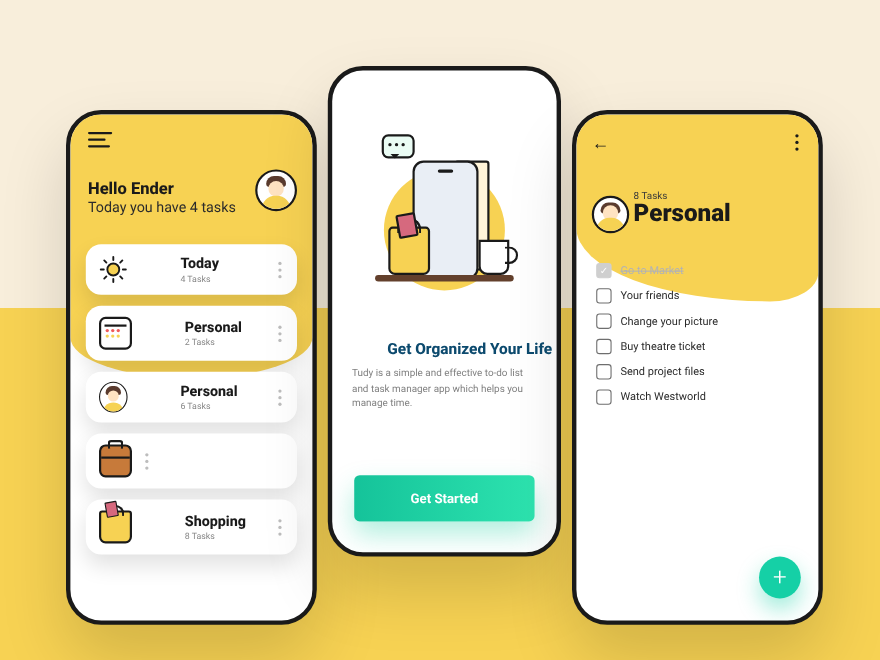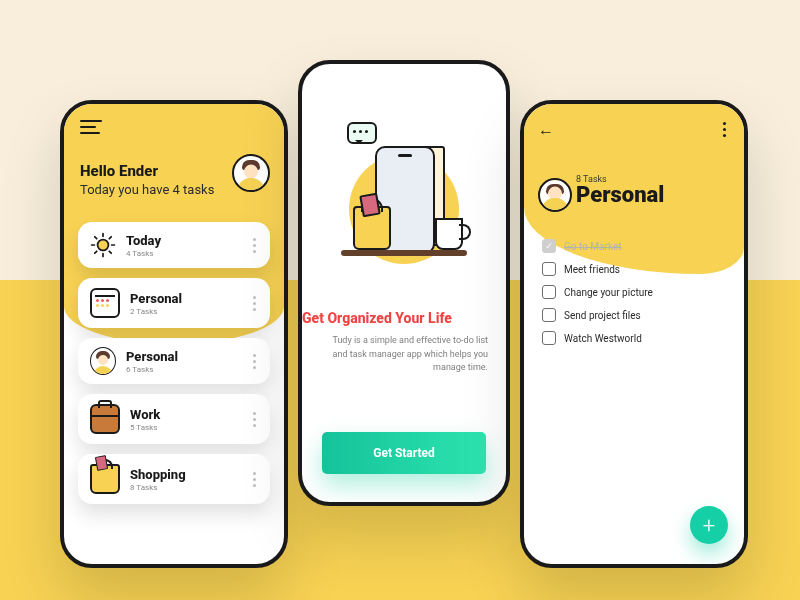--- a/index.html
+++ b/index.html
@@ -20,21 +20,21 @@
   .lp-greet-h{font-weight:800;font-size:15px;}
   .lp-greet-s{font-size:13px;color:#2b2b2b;margin-top:2px;}
   .lp-avatar{position:absolute;right:14px;top:50px;}
   .avatar{width:34px;height:34px;border-radius:50%;background:#fff;border:2px solid #1a1a1a;position:relative;overflow:hidden;}
   .avatar .face{position:absolute;left:50%;top:50%;width:14px;height:14px;border-radius:50%;background:#ffe3c2;transform:translate(-50%,-60%);}
   .avatar .hair{position:absolute;left:50%;top:4px;width:18px;height:10px;border-radius:10px 10px 4px 4px;background:#5a3b2e;transform:translateX(-50%);}
   .avatar .body{position:absolute;left:50%;bottom:-4px;width:26px;height:16px;border-radius:12px 12px 0 0;background:#f6d253;transform:translateX(-50%);}
   .lp-list{position:absolute;left:14px;right:14px;top:118px;display:flex;flex-direction:column;gap:10px;}
   .card{background:#fff;border-radius:14px;padding:10px 12px;display:flex;align-items:center;box-shadow:0 10px 20px rgba(0,0,0,0.12);}
   .card-icon{width:26px;height:26px;flex:0 0 26px;border:2px solid #1a1a1a;border-radius:6px;display:flex;align-items:center;justify-content:center;margin-right:10px;background:#fff;position:relative;}
-  .card-text{flex:1 1 auto;}
+  .card-text{flex:1 1 auto;margin-left:38px;}
   .card-title{font-weight:800;font-size:13px;color:#1a1a1a;}
   .card-sub{font-size:8px;color:#888;margin-top:1px;}
   .card-kebab{flex:0 0 auto;display:flex;flex-direction:column;gap:3px;padding:2px;}
   .card-kebab span{width:3px;height:3px;background:#bdbdbd;border-radius:50%;}
   
   .mp-content{position:relative;height:100%;}
   .mp-illus{position:absolute;left:50%;top:34px;transform:translateX(-50%);width:150px;height:170px;}
   .mp-sun{position:absolute;left:50%;top:56px;transform:translateX(-50%);width:110px;height:110px;border-radius:50%;background:#f7d253;}
   .mp-bubble{position:absolute;left:18px;top:24px;width:26px;height:18px;border:2px solid #1a1a1a;border-radius:6px;background:#eafcf4;}
   .mp-bubble:after{content:"";position:absolute;left:6px;bottom:-6px;width:0;height:0;border:4px solid transparent;border-top-color:#1a1a1a;}
@@ -42,22 +42,22 @@
   .mp-bubble .dots span{width:3px;height:3px;background:#1a1a1a;border-radius:50%;}
   .mp-book{position:absolute;right:34px;top:48px;width:28px;height:96px;border:2px solid #1a1a1a;border-radius:3px;background:#fff4d9;}
   .mp-phone{position:absolute;left:46px;top:48px;width:56px;height:104px;border:2px solid #1a1a1a;border-radius:10px;background:#e9eef5;}
   .mp-phone:before{content:"";position:absolute;left:50%;top:6px;width:14px;height:3px;background:#1a1a1a;border-radius:2px;transform:translateX(-50%);}
   .mp-bag{position:absolute;left:24px;top:108px;width:34px;height:40px;border:2px solid #1a1a1a;border-radius:4px 4px 6px 6px;background:#f7d253;}
   .mp-bag:before{content:"";position:absolute;left:50%;top:-10px;width:18px;height:12px;border:2px solid #1a1a1a;border-bottom:none;border-radius:12px 12px 0 0;transform:translateX(-50%);}
   .mp-bag .sheet{position:absolute;left:6px;top:-14px;width:14px;height:18px;border:2px solid #1a1a1a;background:#d6697e;border-radius:2px;transform:rotate(-10deg);}
   .mp-cup{position:absolute;right:16px;top:120px;width:24px;height:28px;border:2px solid #1a1a1a;border-radius:0 0 8px 8px;background:#fff;}
   .mp-cup:after{content:"";position:absolute;right:-10px;top:4px;width:10px;height:12px;border:2px solid #1a1a1a;border-left:none;border-radius:0 10px 10px 0;}
   .mp-shelf{position:absolute;left:12px;right:12px;top:152px;height:6px;background:#63402c;border-radius:3px;}
-  .mp-title{position:absolute;left:0;right:16px;top:246px;text-align:left;font-weight:800;font-size:14px;color:#ef4444;}
-  .mp-desc{position:absolute;left:18px;right:18px;top:270px;text-align:right;font-size:9px;line-height:1.5;color:#808080;}
+  .mp-title{position:absolute;left:0;right:4px;top:246px;text-align:right;font-weight:800;font-size:14px;color:#0c4a6e;}
+  .mp-desc{position:absolute;left:18px;right:18px;top:270px;text-align:left;font-size:9px;line-height:1.5;color:#808080;}
   .mp-btn{position:absolute;left:20px;right:20px;bottom:28px;height:42px;background:linear-gradient(90deg,#15c39a,#2de3af);border-radius:5px;display:flex;align-items:center;justify-content:center;color:#fff;font-weight:700;font-size:12px;box-shadow:0 12px 24px rgba(34,210,164,0.35);}
   
   .rp-head{position:absolute;left:0;right:0;top:0;height:170px;background:#f7d253;border-bottom-left-radius:120% 100px;border-bottom-right-radius:30% 40px;}
   .rp-back{position:absolute;left:14px;top:16px;font-size:16px;color:#1a1a1a;}
   .rp-kebab{position:absolute;right:14px;top:14px;display:flex;flex-direction:column;gap:3px;padding:4px;}
   .rp-kebab span{width:3px;height:3px;background:#1a1a1a;border-radius:50%;}
   .rp-avatar{position:absolute;left:14px;top:74px;}
   .rp-titlewrap{position:absolute;left:52px;top:70px;color:#1a1a1a;}
   .rp-sub{font-size:9px;color:#3a3a3a;margin-bottom:0px;}
   .rp-title{font-weight:900;font-size:22px;line-height:1;}
@@ -156,24 +156,20 @@
           <div class="card-sub">6 Tasks</div>
         </div>
         <div class="card-kebab">
             <span></span>
             <span></span>
             <span></span>
           </div>
       </div>
       <div class="card">
         <div class="card-icon i-brief"></div>
-        <div class="card-text">
-          <div class="card-title">Work</div>
-          <div class="card-sub">5 Tasks</div>
-        </div>
         <div class="card-kebab">
             <span></span>
             <span></span>
             <span></span>
           </div>
       </div>
       <div class="card">
         <div class="card-icon i-bag">
             <div class="sheet"></div>
           </div>
@@ -234,25 +230,29 @@
       <div class="rp-sub">8 Tasks</div>
       <div class="rp-title">Personal</div>
     </div>
     <div class="rp-list">
       <div class="rp-item">
           <div class="rp-check done">✓</div>
           <div class="rp-label done">Go to Market</div>
         </div>
       <div class="rp-item">
           <div class="rp-check"></div>
-          <div class="rp-label">Meet friends</div>
+          <div class="rp-label">Your friends</div>
         </div>
       <div class="rp-item">
           <div class="rp-check"></div>
           <div class="rp-label">Change your picture</div>
+        </div>
+      <div class="rp-item">
+          <div class="rp-check"></div>
+          <div class="rp-label">Buy theatre ticket</div>
         </div>
       <div class="rp-item">
           <div class="rp-check"></div>
           <div class="rp-label">Send project files</div>
         </div>
       <div class="rp-item">
           <div class="rp-check"></div>
           <div class="rp-label">Watch Westworld</div>
         </div>
     </div>

